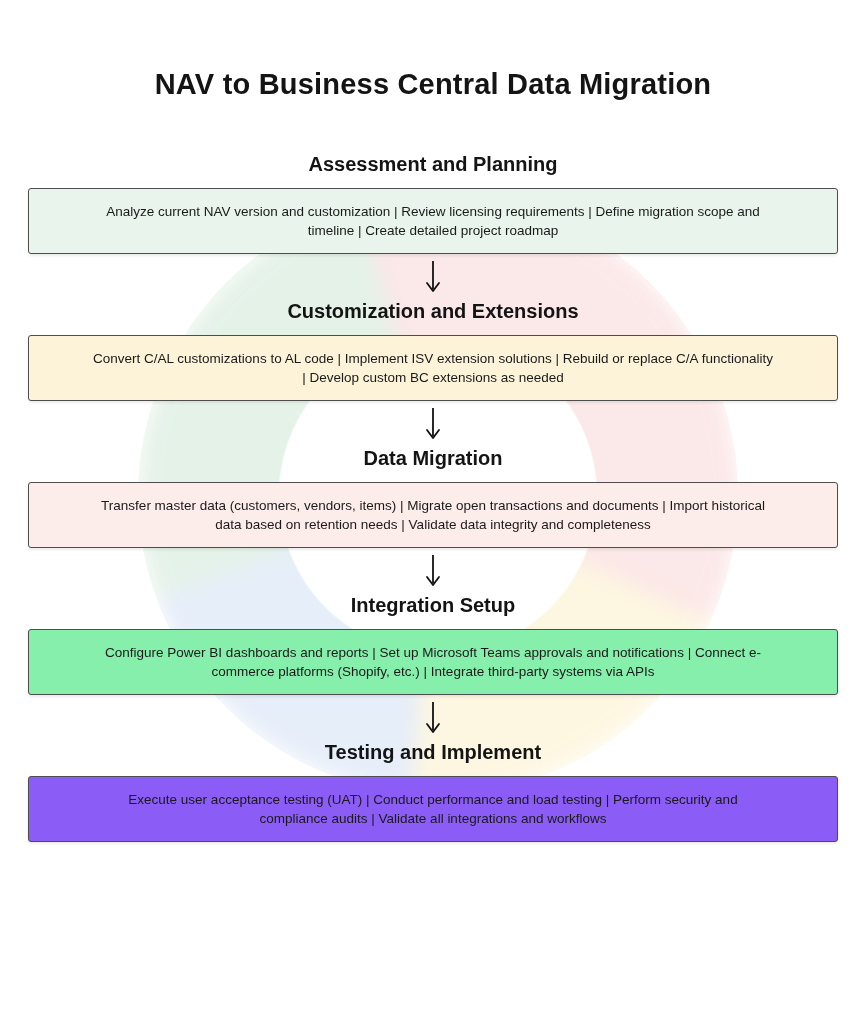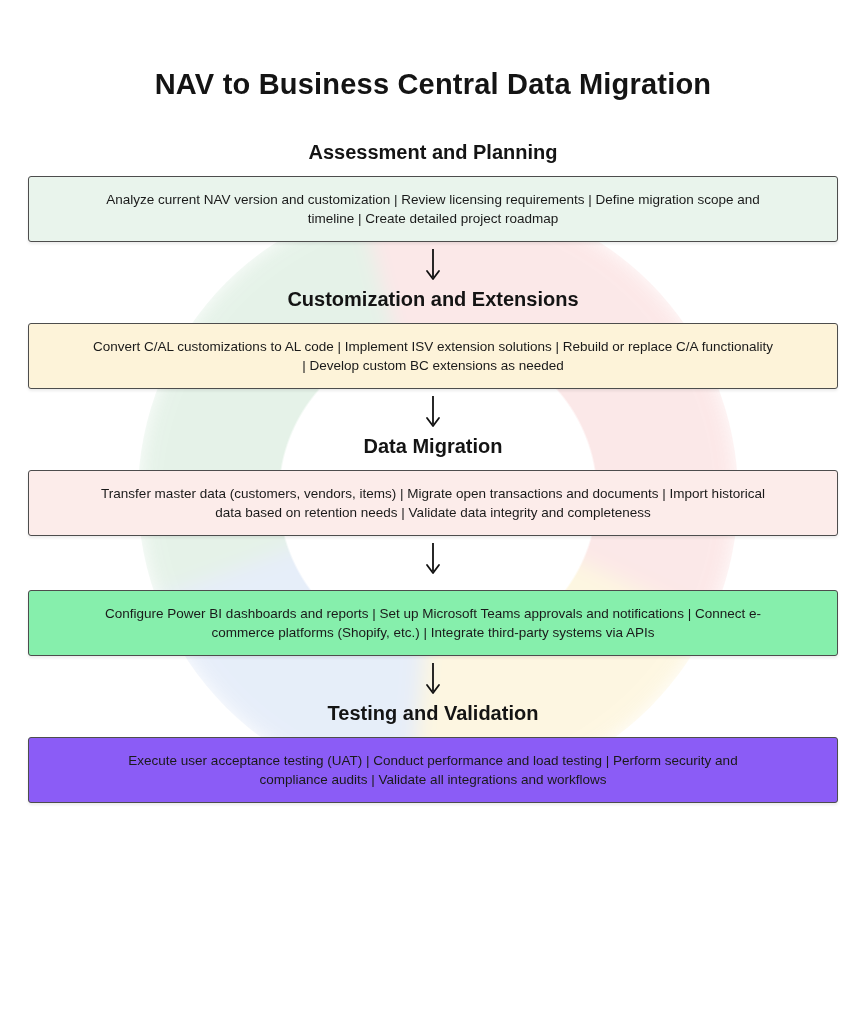--- a/index.html
+++ b/index.html
@@ -46,21 +46,21 @@
     font-weight: 700;
     letter-spacing: 0.2px;
     padding-top: 68px;
   }
   .step-heading {
     text-align: center;
     font-size: 20px;
     font-weight: 700;
     margin-top: 4px;
   }
-  .step:first-of-type .step-heading { margin-top: 40px; }
+  .step:first-of-type .step-heading { margin-top: 52px; }
   .step-box {
     width: 810px;
     min-height: 66px;
     margin: 12px auto 0;
     border: 1.5px solid #4d4d4d;
     border-radius: 3px;
     box-shadow: 0 2px 3px rgba(0,0,0,0.08);
     display: flex;
     align-items: center;
     justify-content: center;
@@ -114,29 +114,30 @@
     <div class="step-box" style="background: rgb(252, 236, 234); border-color: rgb(77, 77, 77);">Transfer master data (customers, vendors, items) | Migrate open transactions and documents | Import historical data based on retention needs | Validate data integrity and completeness</div>
   </div>
 
   <div class="step">
     <div class="arrow-wrap">
       <svg width="18" height="34" viewBox="0 0 18 34">
         <line x1="9" y1="1" x2="9" y2="29" stroke="#111111" stroke-width="1.8"></line>
         <path d="M3 23 L9 31 L15 23" fill="none" stroke="#111111" stroke-width="1.8" stroke-linecap="round" stroke-linejoin="round"></path>
       </svg>
     </div>
+    <h2 class="step-heading">Integration Setup</h2>
     <div class="step-box" style="background: #86efac; border-color: rgb(77, 77, 77);">Configure Power BI dashboards and reports | Set up Microsoft Teams approvals and notifications | Connect e-commerce platforms (Shopify, etc.) | Integrate third-party systems via APIs</div>
   </div>
 
   <div class="step">
     <div class="arrow-wrap">
       <svg width="18" height="34" viewBox="0 0 18 34">
         <line x1="9" y1="1" x2="9" y2="29" stroke="#111111" stroke-width="1.8"></line>
         <path d="M3 23 L9 31 L15 23" fill="none" stroke="#111111" stroke-width="1.8" stroke-linecap="round" stroke-linejoin="round"></path>
       </svg>
     </div>
-    <h2 class="step-heading">Testing and Validation</h2>
+    <h2 class="step-heading">Testing and Implement</h2>
     <div class="step-box" style="background: #8b5cf6; border-color: rgb(77, 77, 77);">Execute user acceptance testing (UAT) | Conduct performance and load testing | Perform security and compliance audits | Validate all integrations and workflows</div>
   </div>
 
 </div>
   </div>
 </div>
 
 </body></html>

